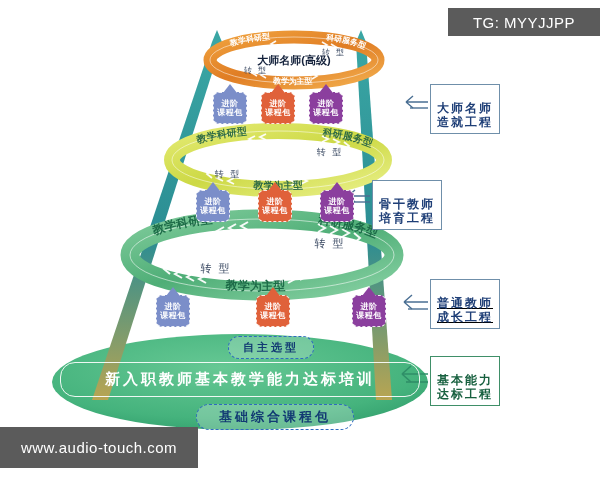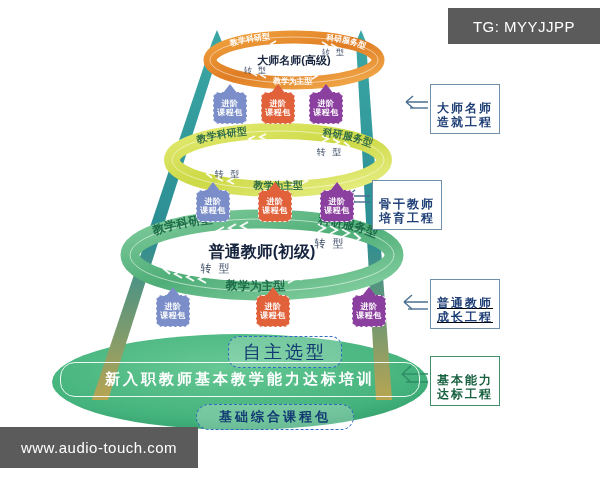--- a/index.html
+++ b/index.html
@@ -14,21 +14,21 @@
   svg#scene{position:absolute;left:0;top:0;width:600px;height:480px;}
 
   
   .wm{
     position:absolute;
     background:#5b5b5b;
     color:#ffffff;
     display:flex;align-items:center;justify-content:center;
     letter-spacing:.5px;
   }
-  #wm-top{right:0;top:8px;width:152px;height:36px;font-size:15px;}
+  #wm-top{right:0;top:8px;width:152px;height:28px;font-size:15px;}
   #wm-bottom{left:0;bottom:12px;width:198px;height:41px;font-size:15px;}
 
   
   .callout{
     position:absolute;
     border:1px solid #6f8faa;
     background:#ffffff;
     padding:16px 6px 4px 6px;
     line-height:1.18;
     text-align:center;
@@ -109,21 +109,21 @@
 
   
   #base-pill-top{
     position:absolute;
     left:228px;top:336px;
     padding:3px 14px;
     border:1px dashed #2f6bbf;
     border-radius:11px;
     background:rgba(255,255,255,.22);
     color:#123a73;
-    font-size:18px;font-weight:normal;letter-spacing:3px;
+    font-size:11px;font-weight:bold;letter-spacing:3px;
     white-space:nowrap;
   }
   #base-main{
     position:absolute;
     left:60px;top:362px;
     width:360px;
     box-sizing:border-box;
     padding:7px 0;
     border:1px solid rgba(255,255,255,.9);
     border-radius:15px;
@@ -297,21 +297,20 @@
       <path d="M 428,302 l -24,0 m 0,0 l 8,-7 m -8,7 l 8,7"></path>
       <path d="M 428,309 l -20,0"></path>
     </g>
     <g fill="none" stroke="#2f8f68" stroke-width="1.6">
       <path d="M 428,374 l -26,0 m 0,0 l 9,-8 m -9,8 l 9,8"></path>
       <path d="M 428,382 l -22,0"></path>
     </g>
   </svg>
 
   <div class="ring-title" id="title-master">大师名师(高级)</div>
-  <div class="ring-title" id="title-ordinary">普通教师(初级)</div>
 
   <div class="zhuanxing" style="left:334px;top:52px;">转 型</div>
   <div class="zhuanxing" style="left:256px;top:70px;">转 型</div>
   <div class="zhuanxing m" style="left:330px;top:152px;">转 型</div>
   <div class="zhuanxing m" style="left:228px;top:174px;">转 型</div>
   <div class="zhuanxing l" style="left:330px;top:243px;">转 型</div>
   <div class="zhuanxing l" style="left:216px;top:268px;">转 型</div>
 
   <div class="badge blue" style="left:213px;top:92px;">
     <span class="bl">进阶</span>

